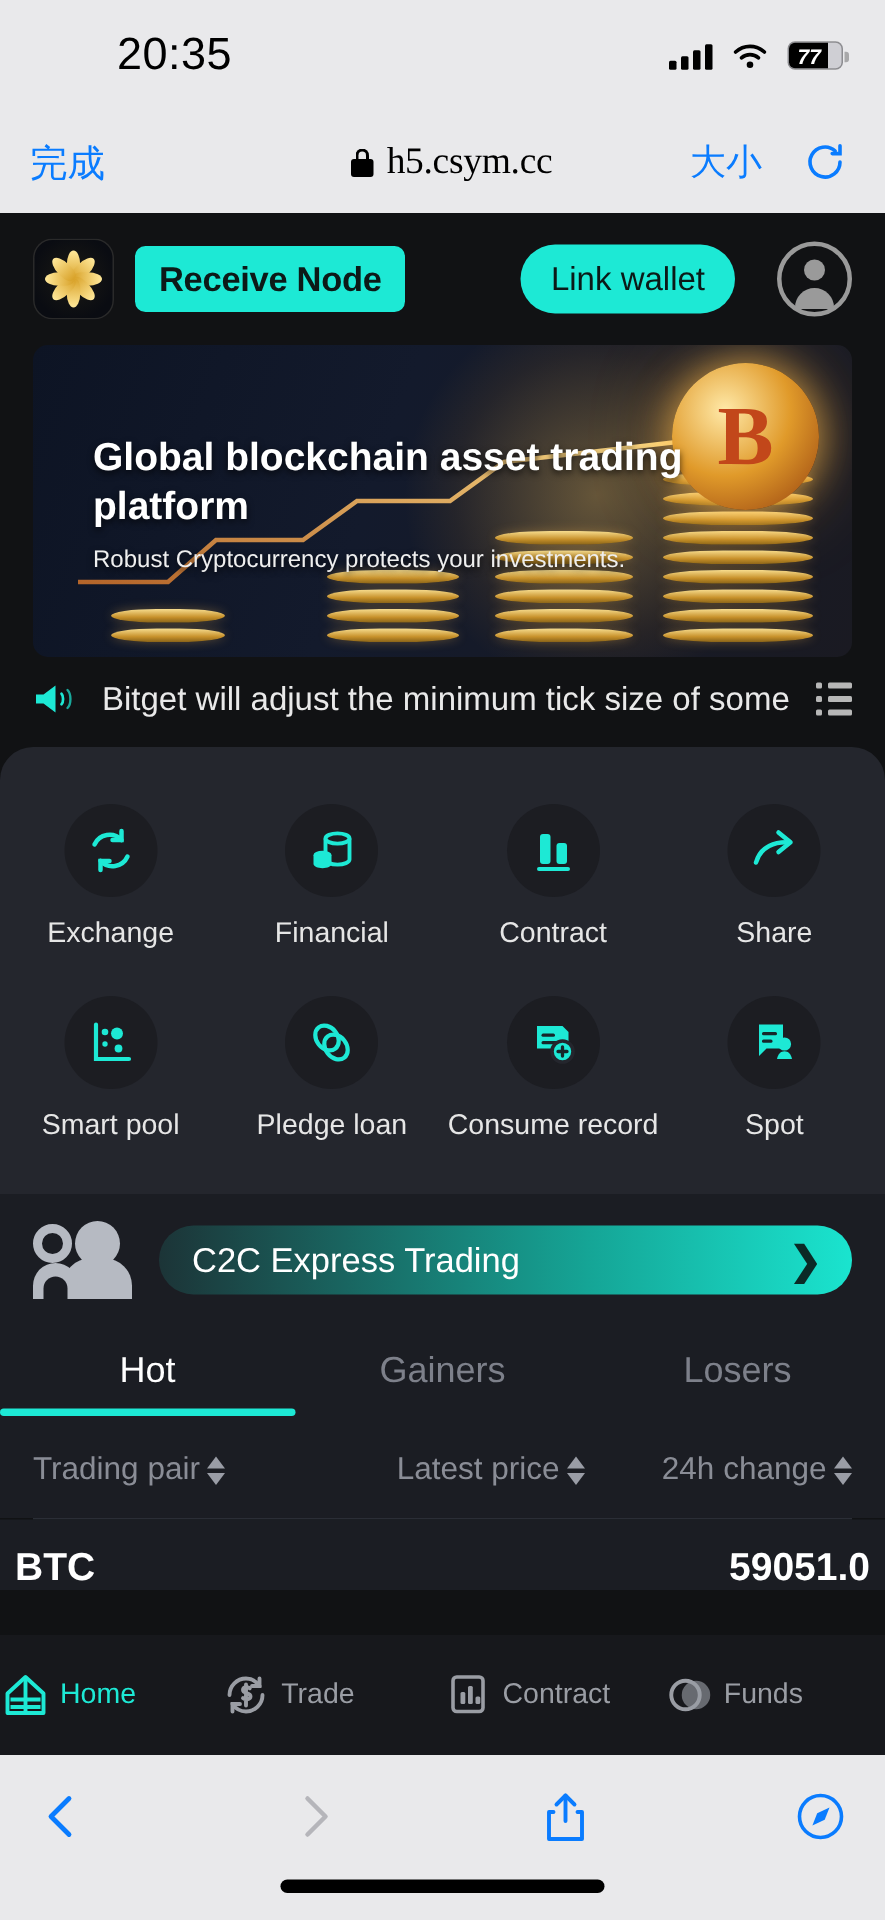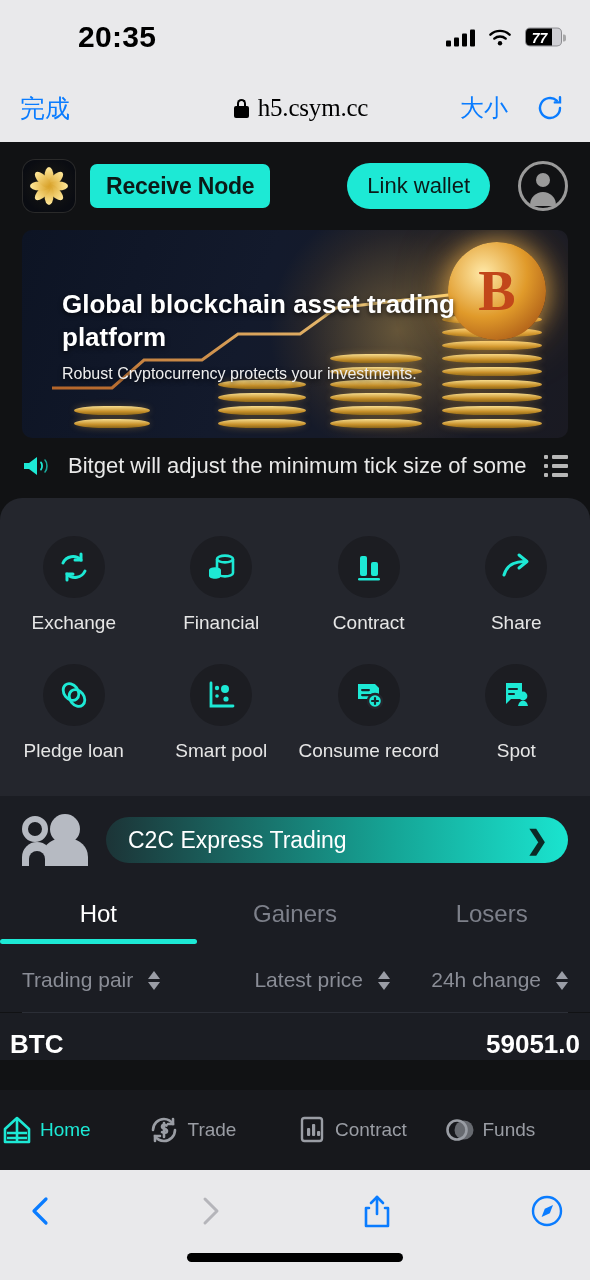--- a/index.html
+++ b/index.html
@@ -12,21 +12,21 @@
   }
   .phone { position:relative; width:590px; height:1280px; background:#0b0b0c; overflow:hidden; }
 
   
   .statusbar {
     position:absolute; top:0; left:0; width:590px; height:74px;
     background:#e9e9eb; display:flex; align-items:center;
   }
   .sb-time {
     position:absolute; left:78px; top:50%; transform:translateY(-50%);
-    font-size:30px; font-weight:700; color:#000; letter-spacing:.3px;
+    font-size:30px; font-weight:400; color:#000; letter-spacing:.3px;
   }
   .sb-right { position:absolute; right:28px; top:50%; transform:translateY(-50%);
     display:flex; align-items:center; gap:13px; }
   .signal { display:flex; align-items:flex-end; gap:3px; height:18px; }
   .signal i { display:block; width:5px; background:#000; border-radius:1px; }
   .signal i:nth-child(1){height:6px;}
   .signal i:nth-child(2){height:9px;}
   .signal i:nth-child(3){height:13px;background:#000;}
   .signal i:nth-child(4){height:17px;background:#000;}
   .wifi { width:24px; height:18px; position:relative; }
@@ -146,21 +146,21 @@
   
   .tabs { display:flex; background:#1b1d23; padding-top:14px; }
   .tab { flex:1; text-align:center; padding-bottom:16px; position:relative; }
   .tab b { font-size:24px; font-weight:400; color:#7d808a; }
   .tab.active b { color:#fff; }
   .tab.active::after { content:""; position:absolute; left:0; right:0; bottom:0;
     height:5px; background:#1de9d5; border-radius:3px; }
 
   
   .cols { background:#1b1d23; display:flex; align-items:center; padding:24px 22px 20px; }
-  .col { display:flex; align-items:center; gap:15px; font-size:21px; color:#8a8d96; }
+  .col { display:flex; align-items:center; gap:5px; font-size:21px; color:#8a8d96; }
   .col.c1 { flex:1; }
   .col.c2 { width:150px; justify-content:flex-end; }
   .col.c3 { width:178px; justify-content:flex-end; }
   .sortarrows { display:flex; flex-direction:column; gap:3px; }
   .sortarrows i { display:block; width:0; height:0; border-left:6px solid transparent;
     border-right:6px solid transparent; }
   .sortarrows i.up { border-bottom:8px solid #9a9da6; }
   .sortarrows i.dn { border-top:8px solid #9a9da6; }
 
   
@@ -365,39 +365,39 @@
               <svg width="34" height="34" viewBox="0 0 34 34" fill="none" stroke="#1de9d5" stroke-width="3" stroke-linecap="round" stroke-linejoin="round">
                 <path d="M5 25c3-11 13-14 22-13.5"></path>
                 <path d="M20 5l8 6.5-8 6.5"></path>
               </svg>
             </div>
           <span>Share</span>
         </div>
 
         <div class="cell">
           <div class="ico">
-              <svg width="34" height="34" viewBox="0 0 34 34" fill="none" stroke="#1de9d5" stroke-width="2.8">
-                <ellipse cx="14" cy="14" rx="7" ry="9" transform="rotate(-38 14 14)"></ellipse>
-                <ellipse cx="20" cy="20" rx="7" ry="9" transform="rotate(-38 20 20)"></ellipse>
-              </svg>
-            </div>
-          <span>Pledge loan</span>
-        </div>
-
-        <div class="cell">
-          <div class="ico">
               <svg width="34" height="34" viewBox="0 0 34 34" fill="none" stroke="#1de9d5" stroke-width="2.8" stroke-linecap="round">
                 <path d="M7 5v23h22"></path>
                 <circle cx="21" cy="11" r="4" fill="#1de9d5" stroke="none"></circle>
                 <circle cx="13" cy="10" r="2.2" fill="#1de9d5" stroke="none"></circle>
                 <circle cx="22" cy="21" r="2.6" fill="#1de9d5" stroke="none"></circle>
                 <circle cx="13" cy="18" r="1.8" fill="#1de9d5" stroke="none"></circle>
               </svg>
             </div>
           <span>Smart pool</span>
+        </div>
+
+        <div class="cell">
+          <div class="ico">
+              <svg width="34" height="34" viewBox="0 0 34 34" fill="none" stroke="#1de9d5" stroke-width="2.8">
+                <ellipse cx="14" cy="14" rx="7" ry="9" transform="rotate(-38 14 14)"></ellipse>
+                <ellipse cx="20" cy="20" rx="7" ry="9" transform="rotate(-38 20 20)"></ellipse>
+              </svg>
+            </div>
+          <span>Pledge loan</span>
         </div>
 
         <div class="cell">
           <div class="ico">
               <svg width="34" height="34" viewBox="0 0 34 34">
                 <path d="M6 6h17l4 4v11H6z" fill="#1de9d5"></path>
                 <rect x="9" y="11" width="9" height="2.2" rx="1.1" fill="#16262a"></rect>
                 <rect x="9" y="16" width="12" height="2.2" rx="1.1" fill="#16262a"></rect>
                 <circle cx="23" cy="23" r="7" fill="#1de9d5" stroke="#24262d" stroke-width="2.4"></circle>
                 <path d="M23 20v6M20 23h6" stroke="#16262a" stroke-width="2.2" stroke-linecap="round"></path>

